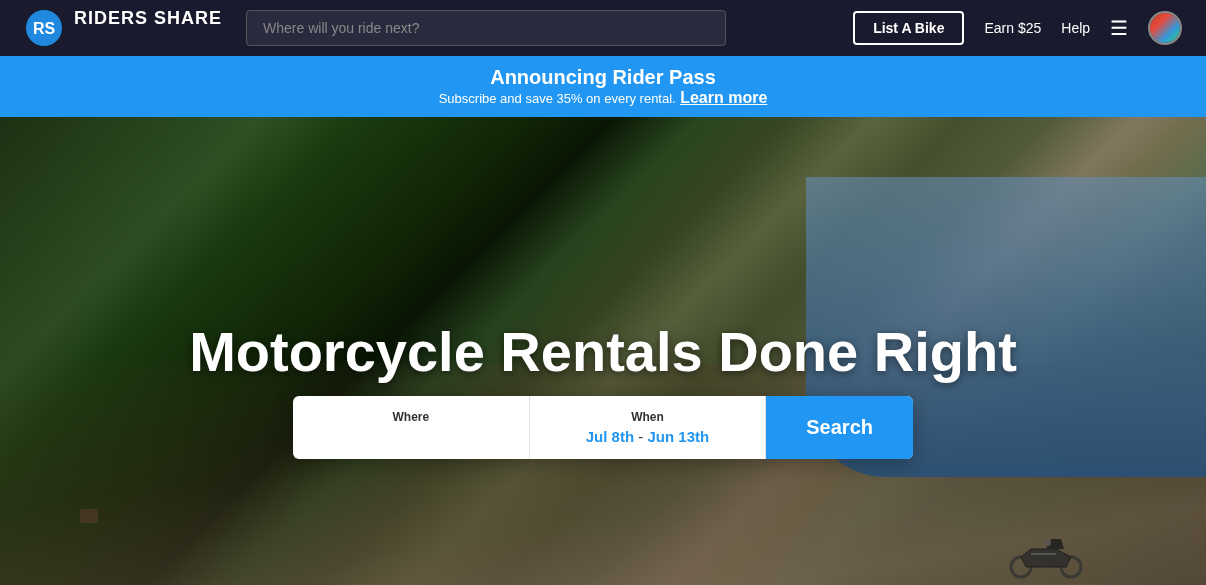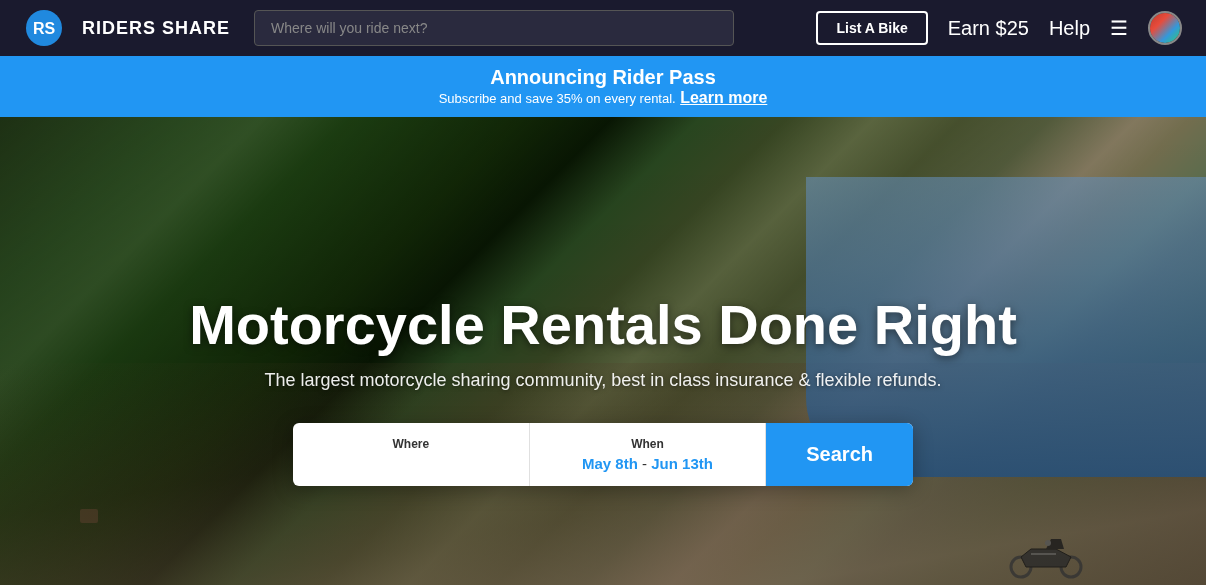--- a/index.html
+++ b/index.html
@@ -9,22 +9,22 @@
     .navbar {
       background: #1a1a2e;
       height: 56px;
       display: flex;
       align-items: center;
       padding: 0 24px;
       gap: 16px;
     }
     .navbar-brand {
       display: flex;
-      align-items: center;
-      gap: 18px;
+      align-items: flex-start;
+      gap: 10px;
       color: white;
       text-decoration: none;
       flex-shrink: 0;
     }
     .logo-icon {
       width: 40px;
       height: 40px;
     }
     .brand-name {
       font-size: 18px;
@@ -61,21 +61,21 @@
       color: white;
       padding: 7px 18px;
       border-radius: 4px;
       font-size: 14px;
       font-weight: 600;
       cursor: pointer;
       white-space: nowrap;
     }
     .nav-link {
       color: white;
-      font-size: 20px;
+      font-size: 14px;
       font-weight: 500;
       cursor: pointer;
       white-space: nowrap;
       text-decoration: none;
     }
     .hamburger {
       color: white;
       font-size: 20px;
       cursor: pointer;
     }
@@ -339,29 +339,28 @@
       <ellipse cx="65" cy="38" rx="10" ry="10" fill="none" stroke="#333" stroke-width="3"></ellipse>
       <path d="M15 28 L25 20 L50 20 L65 28 L60 38 L20 38 Z" fill="#2a2a2a" stroke="#111" stroke-width="1"></path>
       <path d="M40 20 L45 10 L55 10 L58 20" fill="#1a1a1a"></path>
       <circle cx="42" cy="14" r="3" fill="#555"></circle>
       <path d="M25 25 L50 25" stroke="#555" stroke-width="2"></path>
     </svg>
   </div>
 
   <div class="hero-content">
     <h1 class="hero-title">Motorcycle Rentals Done Right</h1>
-    <p class="hero-subtitle">The largest motorcycle sharing community, best in class insurance &amp; flexible refunds.</p>
 
     <div class="search-box">
       <div class="search-field">
         <span class="search-field-label">Where</span>
       </div>
       <div class="search-field">
         <span class="search-field-label">When</span>
         <span class="search-field-date">
-          <span class="highlight">May 8th</span><span> - </span><span class="highlight">Jun 13th</span>
+          <span class="highlight">Jul 8th</span><span> - </span><span class="highlight">Jun 13th</span>
         </span>
       </div>
       <button class="search-btn">Search</button>
     </div>
   </div>
 
 </section>
 
 </body></html>

